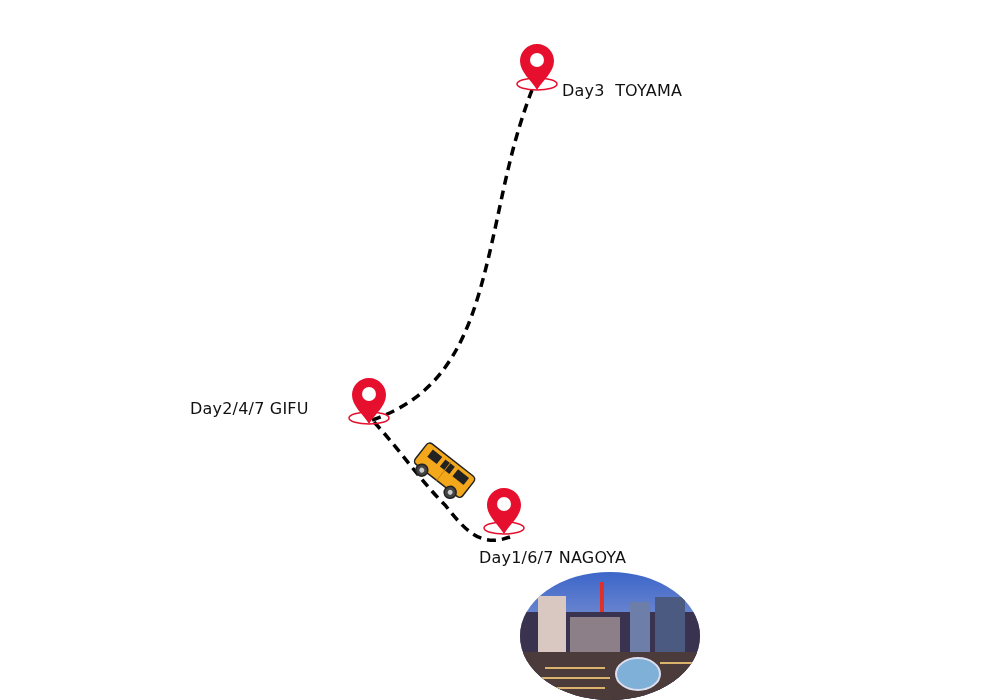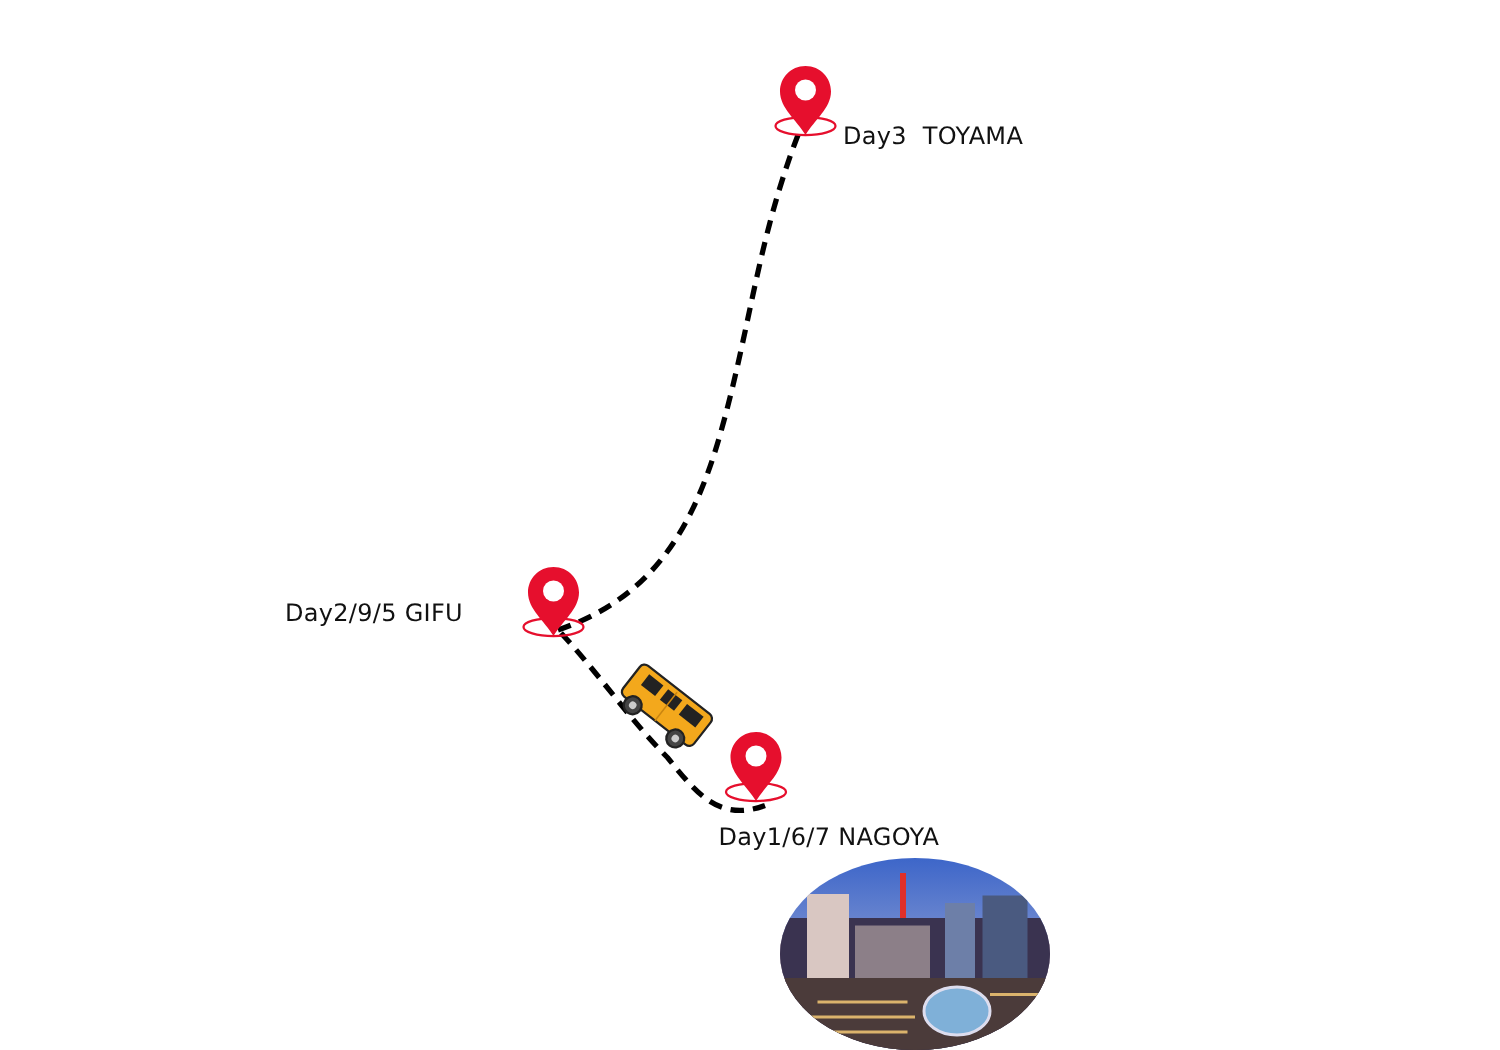--- a/index.html
+++ b/index.html
@@ -52,21 +52,21 @@
       <rect x="10" y="-10" width="14" height="9" fill="#222"></rect>
       <line x1="0" y1="-12" x2="0" y2="12" stroke="#c98510" stroke-width="1"></line>
       <circle cx="-18" cy="13" r="6" fill="#444" stroke="#222" stroke-width="1.5"></circle>
       <circle cx="-18" cy="13" r="2.5" fill="#ccc"></circle>
       <circle cx="18" cy="13" r="6" fill="#444" stroke="#222" stroke-width="1.5"></circle>
       <circle cx="18" cy="13" r="2.5" fill="#ccc"></circle>
     </g>
   </svg>
 
   <div class="label" style="left:562px;top:81px">Day3  TOYAMA</div>
-  <div class="label" style="left:190px;top:399px">Day2/9/5 GIFU</div>
+  <div class="label" style="left:190px;top:399px">Day2/4/7 GIFU</div>
   <div class="label" style="left:479px;top:548px">Day1/6/7 NAGOYA</div>
 
   <div class="photo">
     <svg width="180" height="128">
       <rect width="180" height="128" fill="url(#sky)"></rect>
       <rect x="0" y="40" width="180" height="88" fill="#3a3350"></rect>
       <rect x="18" y="24" width="28" height="70" fill="#d9c7c2"></rect>
       <rect x="50" y="45" width="50" height="40" fill="#8c7f88"></rect>
       <rect x="80" y="10" width="4" height="30" fill="#e0302a"></rect>
       <rect x="110" y="30" width="20" height="50" fill="#6d7fa8"></rect>

